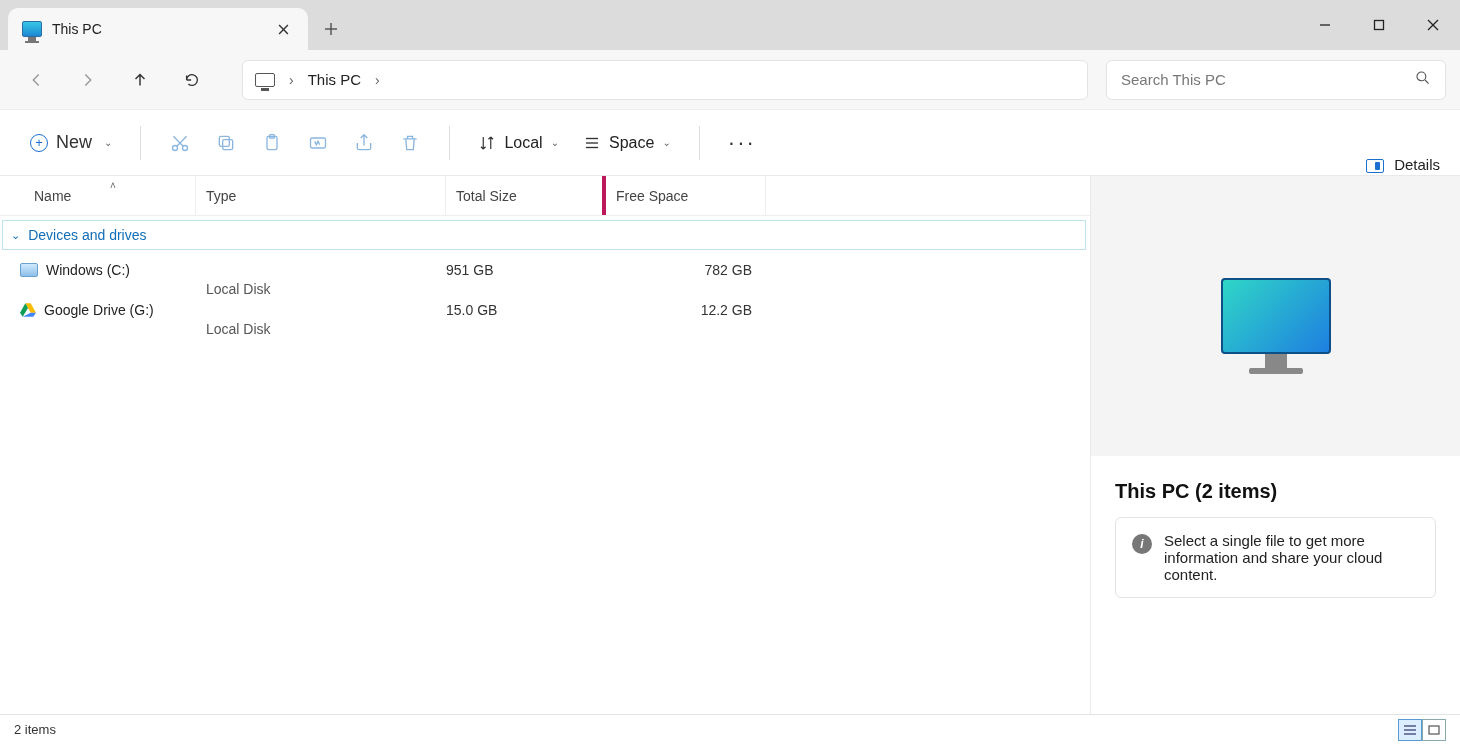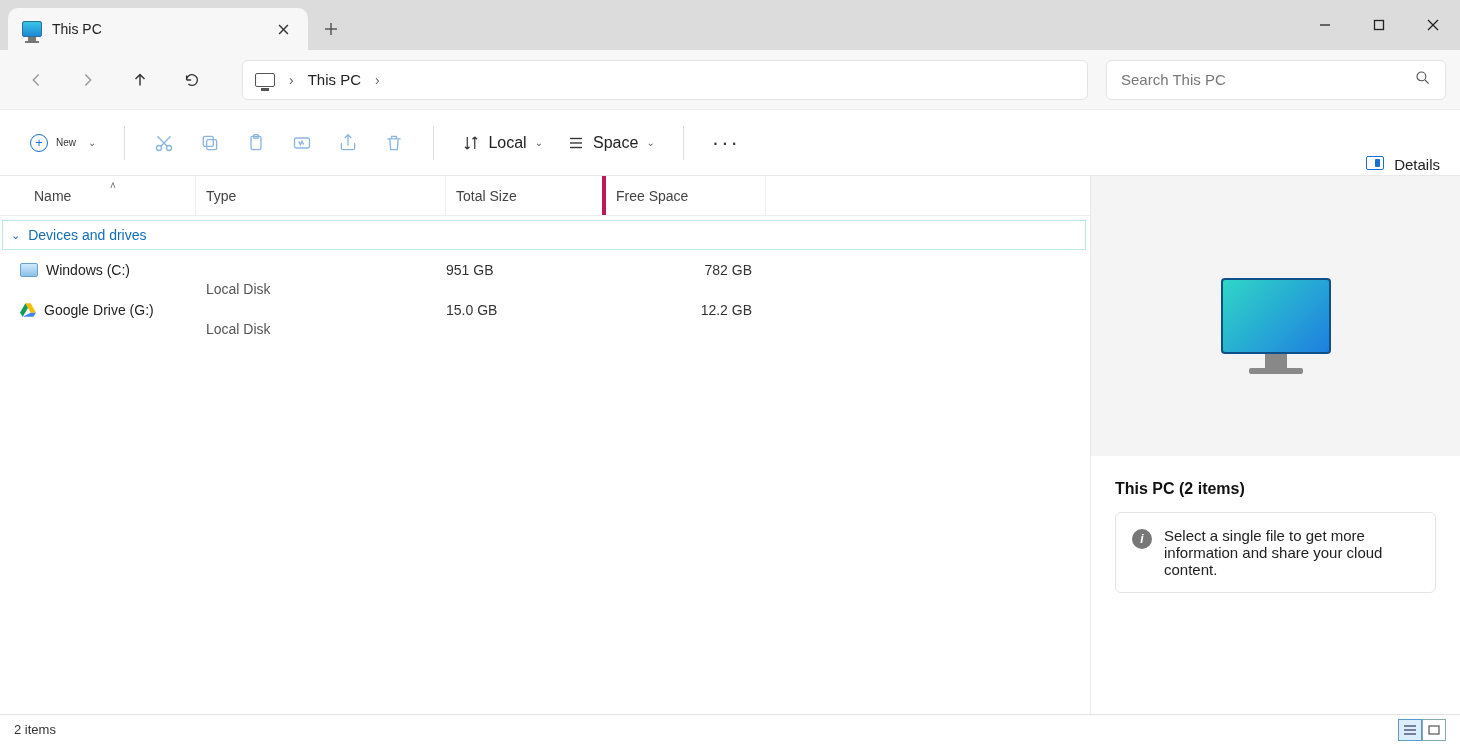--- a/index.html
+++ b/index.html
@@ -42,29 +42,29 @@
     display:flex; align-items:center; padding:0 14px; margin-left:10px; color:#777;
   }
   .searchbar input { border:none; outline:none; flex:1; font-size:15px; color:#1d4ed8; background:transparent;}
   .searchbar input::placeholder{color:#777;}
   
   .toolbar {
     height:66px; display:flex; align-items:center; padding:0 20px; gap:4px; border-bottom:1px solid #e9e9e9;
   }
   .tool-new { display:flex; align-items:center; gap:8px; color:#1a6fd1; padding:6px 10px; border-radius:6px;}
   .tool-new .plus-circ{width:18px;height:18px;border:1.5px solid #1a6fd1;border-radius:50%;display:flex;align-items:center;justify-content:center;font-size:13px;line-height:1;}
-  .tool-new .lbl{font-size:10px;color:#333;}
+  .tool-new .lbl{font-size:18px;color:#333;}
   .tool-new .caret{color:#666;font-size:10px;margin-left:4px;}
   .vdiv { width:1px; height:34px; background:#ddd; margin:0 14px;}
   .tb-icon { width:42px; height:36px; display:flex; align-items:center; justify-content:center; color:#8ab6df;}
   .tb-sortview { display:flex; align-items:center; gap:8px; padding:6px 10px; color:#222;}
   .tb-sortview .caret{font-size:10px;color:#666;}
   .more-dots{font-size:22px;letter-spacing:2px;color:#333;padding:0 10px;}
   .toolbar-spacer{flex:1;}
-  .details-toggle{display:flex;align-items:flex-start;gap:10px;color:#222;font-size:15px;margin-top:44px;}
+  .details-toggle{display:flex;align-items:flex-end;gap:10px;color:#222;font-size:15px;margin-top:44px;}
   .details-toggle .di{width:18px;height:14px;border:1.5px solid #1a6fd1;border-radius:2px;position:relative;}
   .details-toggle .di::after{content:"";position:absolute;right:3px;top:2px;bottom:2px;width:5px;background:#1a6fd1;border-radius:1px;}
   
   .mainarea { display:flex; height:calc(744px - 50px - 60px - 66px - 30px); }
   .listpane { flex:1; overflow:auto; }
   .colheaders { height:40px; display:flex; align-items:flex-end; font-size:14px; color:#444; border-bottom:1px solid #eee;}
   .col-name{width:196px;padding-left:34px;display:flex;align-items:center;gap:8px;border-right:1px solid #eee;height:100%;position:relative;}
   .col-name .sort-caret{position:absolute;left:110px;top:4px;font-size:10px;color:#666;}
   .col-type{width:250px;padding-left:10px;border-right:1px solid #eee;height:100%;display:flex;align-items:center;}
   .col-total{width:160px;padding-left:10px;border-right:4px solid #be185d;height:100%;display:flex;align-items:center;}
@@ -78,21 +78,21 @@
   .drive-row .c-free{width:160px;text-align:right;padding-right:14px;color:#333;}
   .disk-ico{width:18px;height:14px;background:linear-gradient(#cfe9ff,#8fbfe8);border:1px solid #6aa0cc;border-radius:2px;position:relative;}
   .gdrive-ico{width:16px;height:14px;position:relative;}
   .gdrive-ico svg{width:16px;height:14px;display:block;}
   
   .detailpane{width:370px;border-left:1px solid #e9e9e9;display:flex;flex-direction:column;}
   .detail-preview{height:280px;background:#f4f4f4;display:flex;align-items:center;justify-content:center;}
   .big-monitor{width:110px;height:76px;background:linear-gradient(135deg,#2fd6c7,#1e7fe0);border:2px solid #0f4f88;border-radius:4px;position:relative;}
   .big-monitor::after{content:"";position:absolute;width:22px;height:14px;background:#888;left:50%;bottom:-16px;transform:translateX(-50%);}
   .big-monitor::before{content:"";position:absolute;width:54px;height:6px;background:#888;left:50%;bottom:-22px;transform:translateX(-50%);border-radius:2px;}
-  .detail-title{font-size:16px;font-weight:600;padding:24px 24px 14px;color:#111;}
+  .detail-title{font-size:20px;font-weight:600;padding:24px 24px 14px;color:#111;}
   .detail-info{
     margin:0 24px;border:1px solid #e3e3e3;border-radius:6px;padding:14px 16px;
     display:flex;gap:12px;align-items:flex-start;font-size:15px;color:#222;
   }
   .detail-info .info-ico{width:20px;height:20px;border-radius:50%;background:#777;color:#fff;display:flex;align-items:center;justify-content:center;font-size:12px;font-weight:bold;font-style:italic;flex-shrink:0;margin-top:2px;}
   
   .statusbar{height:30px;border-top:1px solid #e3e3e3;display:flex;align-items:center;padding:0 14px;font-size:13px;color:#333;}
   .statusbar .spacer{flex:1;}
   .view-switch{display:flex;gap:0;}
   .view-switch .vbtn{width:24px;height:22px;border:1px solid #8aa;display:flex;align-items:center;justify-content:center;}

